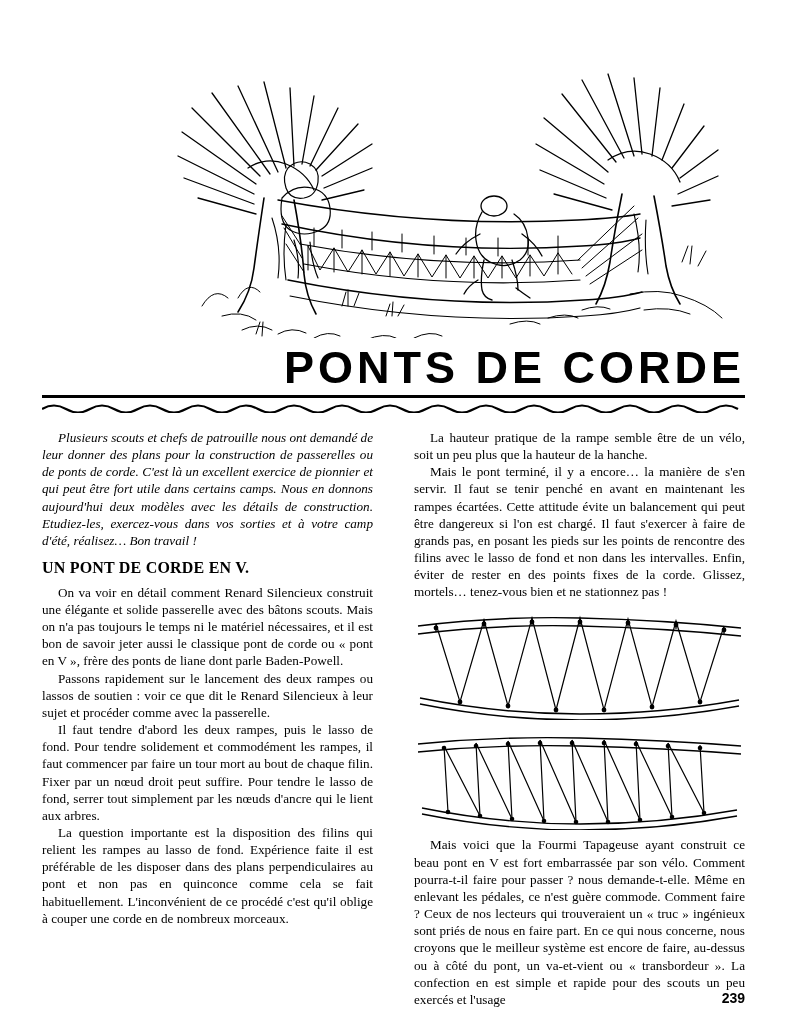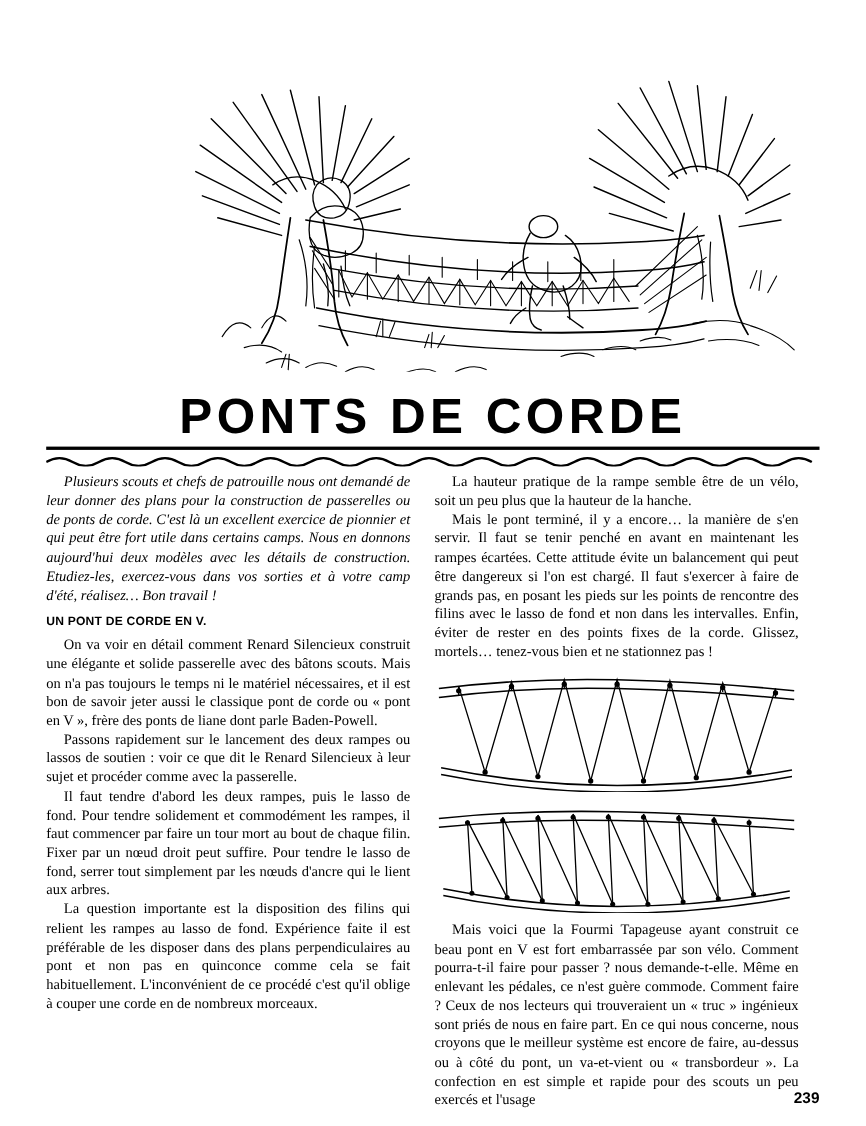--- a/index.html
+++ b/index.html
@@ -21,22 +21,22 @@
   
   .illus{
     position:relative;
     width:703px;height:290px;
     margin:18px auto 0 auto;
   }
   .illus svg{display:block;}
 
   
   .title-block{
-    margin-top:18px;
-    text-align:center;
+    margin-top:7px;
+    text-align:right;
   }
   .title{
     font-family:"Liberation Sans", sans-serif;
     font-weight:bold;
     font-size:45px;
     letter-spacing:4px;
     line-height:1.02;
     margin:0;
     padding:0 0 2px 0;
   }
@@ -49,34 +49,36 @@
   .squiggle{
     width:100%;
     height:12px;
     margin-top:3px;
   }
 
   
   .cols{
     display:flex;
     gap:22px;
+    margin-top:12px;
+    justify-content:space-between;
   }
   .col{
     width:331px;
     font-size:13.2px;
     line-height:1.30;
     text-align:justify;
     hyphens:auto;
   }
   .col p{margin:0;text-indent:16px;}
   .intro{font-style:italic;}
   .subhead{
-    font-family:Liberation Sans, sans-serif;
+    font-family:Liberation Serif, serif;
     font-weight:bold;
-    font-size:11px;
+    font-size:16px;
     margin:9px 0 5px 0;
     text-indent:0;
     letter-spacing:.2px;
   }
 
   
   .diagram{
     margin:10px 0 6px 0;
     width:331px;
   }

